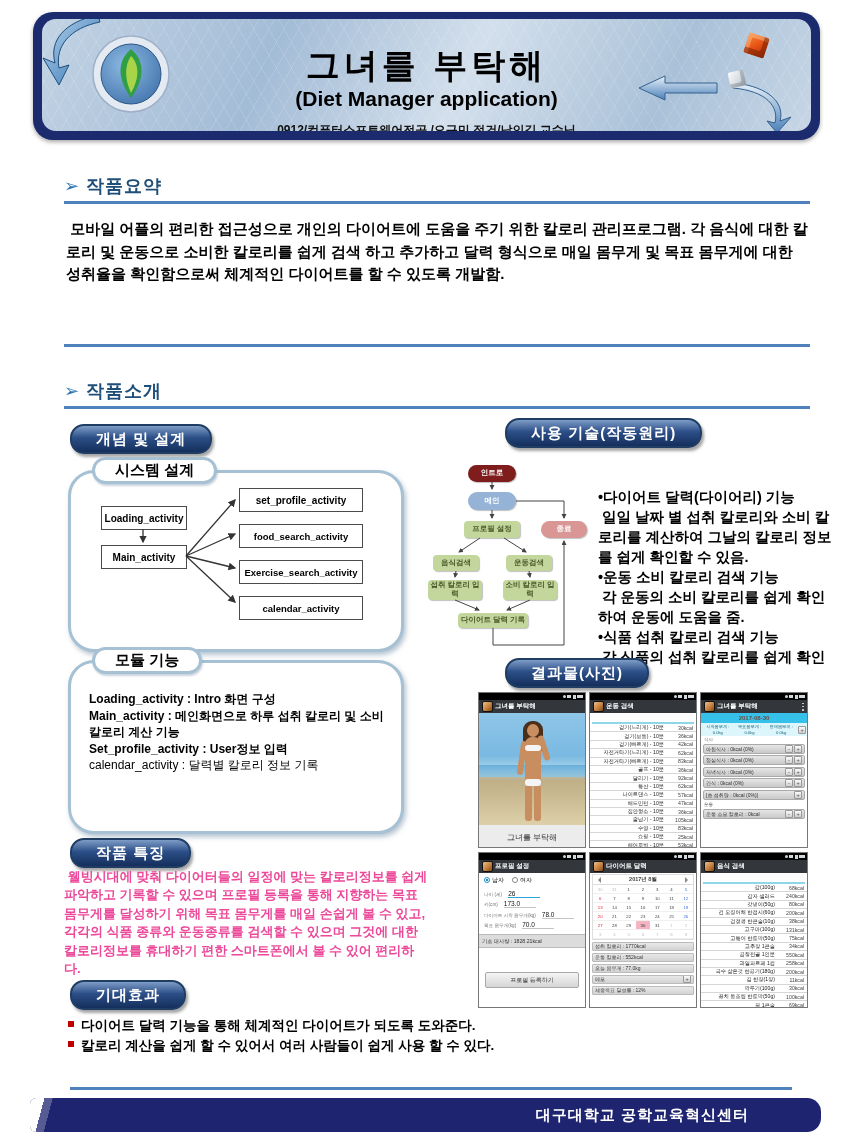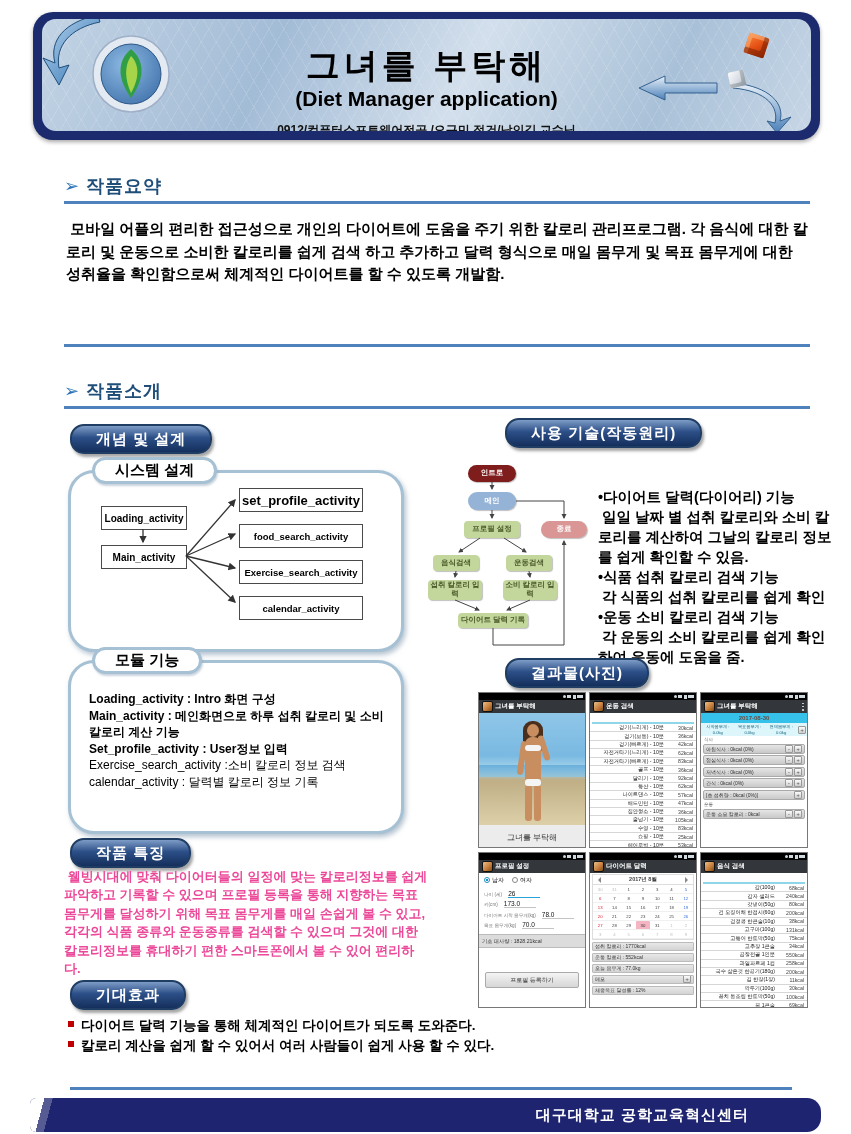--- a/index.html
+++ b/index.html
@@ -239,21 +239,21 @@
   <span class="mk">➢</span><span>작품소개</span>
 </div>
 <div class="hr-blue" style="left:64px;top:406px;width:746px"></div>
 
 <div class="navpill" style="left:70px;top:424px">개념 및 설계</div>
 
 <div class="bubble" style="left:68px;top:470px;width:330px;height:176px">
   <div class="dbox" style="left:30px;top:33px;width:84px;height:22px">Loading_activity</div>
   <div class="dbox" style="left:30px;top:72px;width:84px;height:22px">Main_activity</div>
   <div id="sys-targets">
-      <div class="dbox" style="font-size:13px">set_profile_activity</div>
+      <div class="dbox" style="font-size:10px">set_profile_activity</div>
       <div class="dbox" style="font-size:9.5px">food_search_activity</div>
       <div class="dbox" style="font-size:9.5px">Exercise_search_activity</div>
       <div class="dbox" style="font-size:9.5px">calendar_activity</div>
     </div>
   <svg class="diag-svg" width="330" height="176">
     <defs>
         <marker id="ah" markerWidth="7" markerHeight="7" refX="5" refY="3" orient="auto">
       <path d="M0,0 L6,3 L0,6 Z" fill="#333"></path>
         </marker>
       </defs>
@@ -266,21 +266,20 @@
     </g>
   </svg>
 </div>
 <div class="bubble-label" style="left:92px;top:457px">시스템 설계</div>
 
 <div class="bubble" style="left:68px;top:660px;width:330px;height:168px">
   <div id="module-lines">
       <p class="ln b">Loading_activity : Intro 화면 구성</p>
       <p class="ln b">Main_activity : 메인화면으로 하루 섭취 칼로리 및 소비 칼로리 계산 기능</p>
       <p class="ln b">Set_profile_activity : User정보 입력</p>
-      <p class="ln">Exercise_search_activity :소비 칼로리 정보 검색</p>
       <p class="ln">calendar_activity : 달력별 칼로리 정보 기록</p>
     </div>
 </div>
 <div class="bubble-label" style="left:92px;top:647px">모듈 기능</div>
 
 <div class="navpill" style="left:70px;top:838px">작품 특징</div>
 <div id="features-body"> 웰빙시대에 맞춰 다이어터들의 일정에 맞는 칼로리정보를 쉽게 파악하고 기록할 수 있으며 프로필 등록을 통해 지향하는 목표 몸무게를 달성하기 위해 목표 몸무게를 매일 손쉽게 볼 수 있고, 각각의 식품 종류와 운동종류를 검색할 수 있으며 그것에 대한 칼로리정보를 휴대하기 편한 스마트폰에서 볼 수 있어 편리하다.</div>
 
 <div class="navpill" style="left:70px;top:980px">기대효과</div>
 <div id="effects-list">
@@ -317,24 +316,24 @@
       <line x1="35" y1="145" x2="59" y2="155" marker-end="url(#fh)"></line>
       <line x1="110" y1="145" x2="87" y2="155" marker-end="url(#fh)"></line>
       <polyline points="73,173 73,190 144,190 144,86" marker-end="url(#fh)"></polyline>
     </g>
   </svg>
 </div>
 
 <div id="tech-bullets">
     <p class="tb">•다이어트 달력(다이어리) 기능
  일일 날짜 별 섭취 칼로리와 소비 칼로리를 계산하여 그날의 칼로리 정보를 쉽게 확인할 수 있음.</p>
+    <p class="tb">•운동 소비 칼로리 검색 기능
+ 각 운동의 소비 칼로리를 쉽게 확인하여 운동에 도움을 줌.</p>
     <p class="tb">•식품 섭취 칼로리 검색 기능
  각 식품의 섭취 칼로리를 쉽게 확인</p>
-    <p class="tb">•운동 소비 칼로리 검색 기능
- 각 운동의 소비 칼로리를 쉽게 확인하여 운동에 도움을 줌.</p>
   </div>
 
 <div class="navpill" style="left:505px;top:658px">결과물(사진)</div>
 
 <div id="phones">
 
   <div class="phone">
     <div class="p-status">
       <i class="si-a"></i>
         <i class="si-b"></i>

